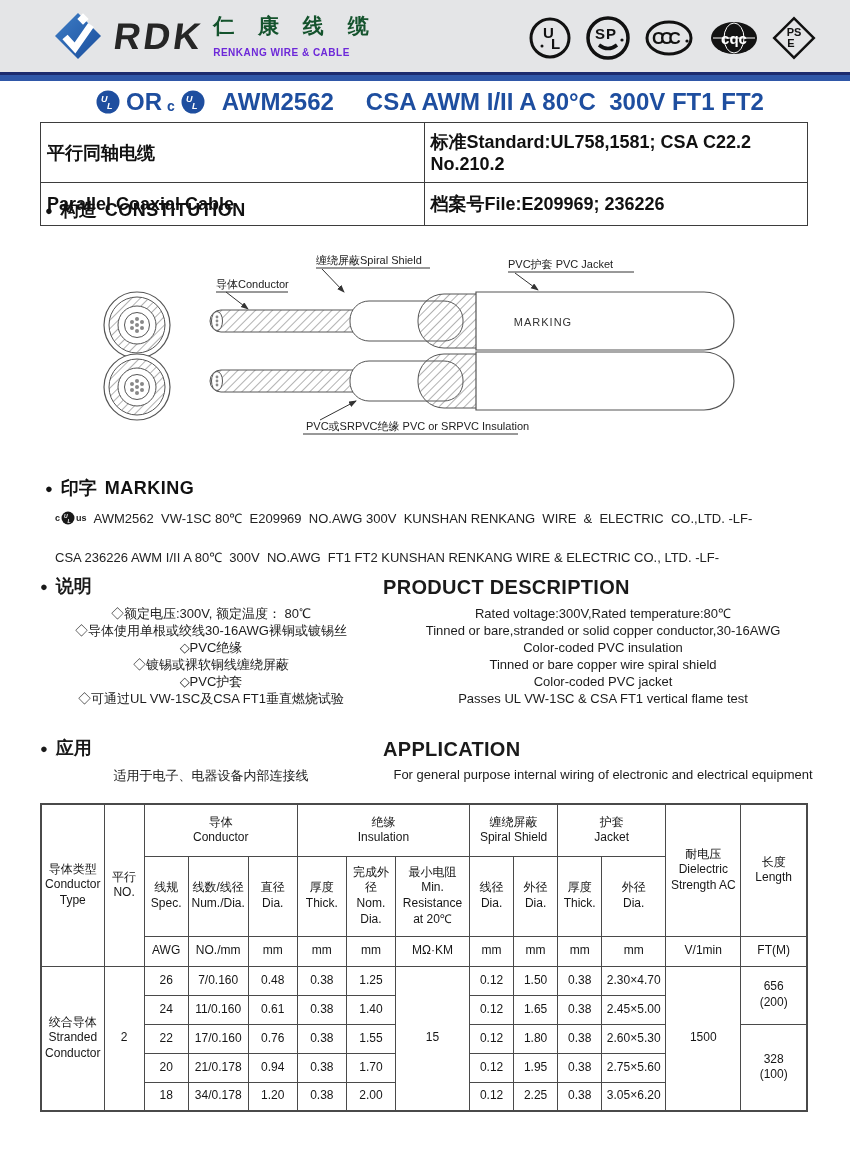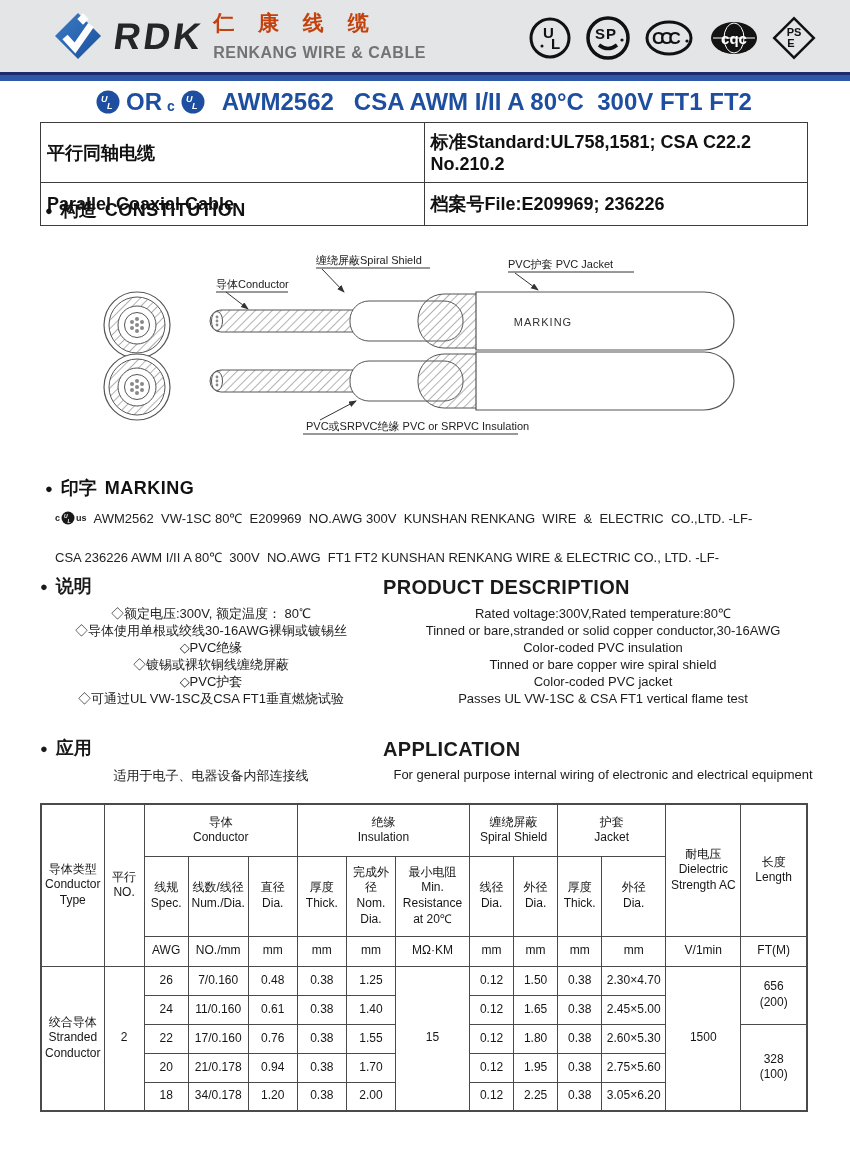--- a/index.html
+++ b/index.html
@@ -6,31 +6,31 @@
   body{
     width:850px;height:1154px;position:relative;background:#ffffff;
     font-family:"Liberation Sans", sans-serif;color:#1a1a1a;
     -webkit-font-smoothing:antialiased;
   }
   
   .hdr{position:absolute;top:0;left:0;width:850px;height:72px;background:#e4e5e7;}
   .logo-wrap{position:absolute;top:10px;left:52px;display:flex;align-items:center;gap:10px;}
   .brand-abbr{font-size:37px;font-weight:800;color:#262626;letter-spacing:3px;transform:skewX(-8deg);line-height:1;}
   .brand-cjk{line-height:1;}
-  .brand-cn{font-size:21px;font-weight:bold;color:#c2410c;letter-spacing:9px;white-space:nowrap;}
-  .brand-en{font-size:16px;font-weight:bold;color:#737373;letter-spacing:.5px;margin-top:12px;}
+  .brand-cn{font-size:21px;font-weight:bold;color:#14532d;letter-spacing:9px;white-space:nowrap;}
+  .brand-en{font-size:10px;font-weight:bold;color:#6d28d9;letter-spacing:.5px;margin-top:12px;}
   .certs{position:absolute;top:15px;right:34px;display:flex;align-items:center;gap:13px;}
   .rule-a{position:absolute;top:72px;left:0;width:850px;height:3px;background:#1c2b6e;}
   .rule-b{position:absolute;top:75px;left:0;width:850px;height:6px;background:#2f57a8;}
   
   .title-row{position:absolute;top:88px;left:95px;width:720px;display:flex;align-items:center;
     color:#1e4e9f;font-weight:bold;font-size:24px;white-space:pre;}
   .ul-group{display:flex;align-items:center;gap:5px;margin-right:16px;}
   .c-small{font-size:14px;font-weight:bold;align-self:flex-end;margin-bottom:2px;}
-  .t-model{margin-right:20px;}
+  .t-model{margin-right:32px;}
   
   .info-tbl{position:absolute;top:122px;left:40px;width:768px;border-collapse:collapse;table-layout:fixed;}
   .info-tbl td{border:1px solid #3d3d3d;height:28px;font-size:18px;font-weight:bold;color:#111;
     padding:7px 6px;vertical-align:middle;}
   
   .sec-head{position:absolute;display:flex;align-items:center;gap:8px;font-size:18px;font-weight:bold;color:#111;}
   .bullet{font-size:13px;line-height:1;}
   .sec-head .en{letter-spacing:.5px;}
   
   .diagram{position:absolute;top:248px;left:88px;}

